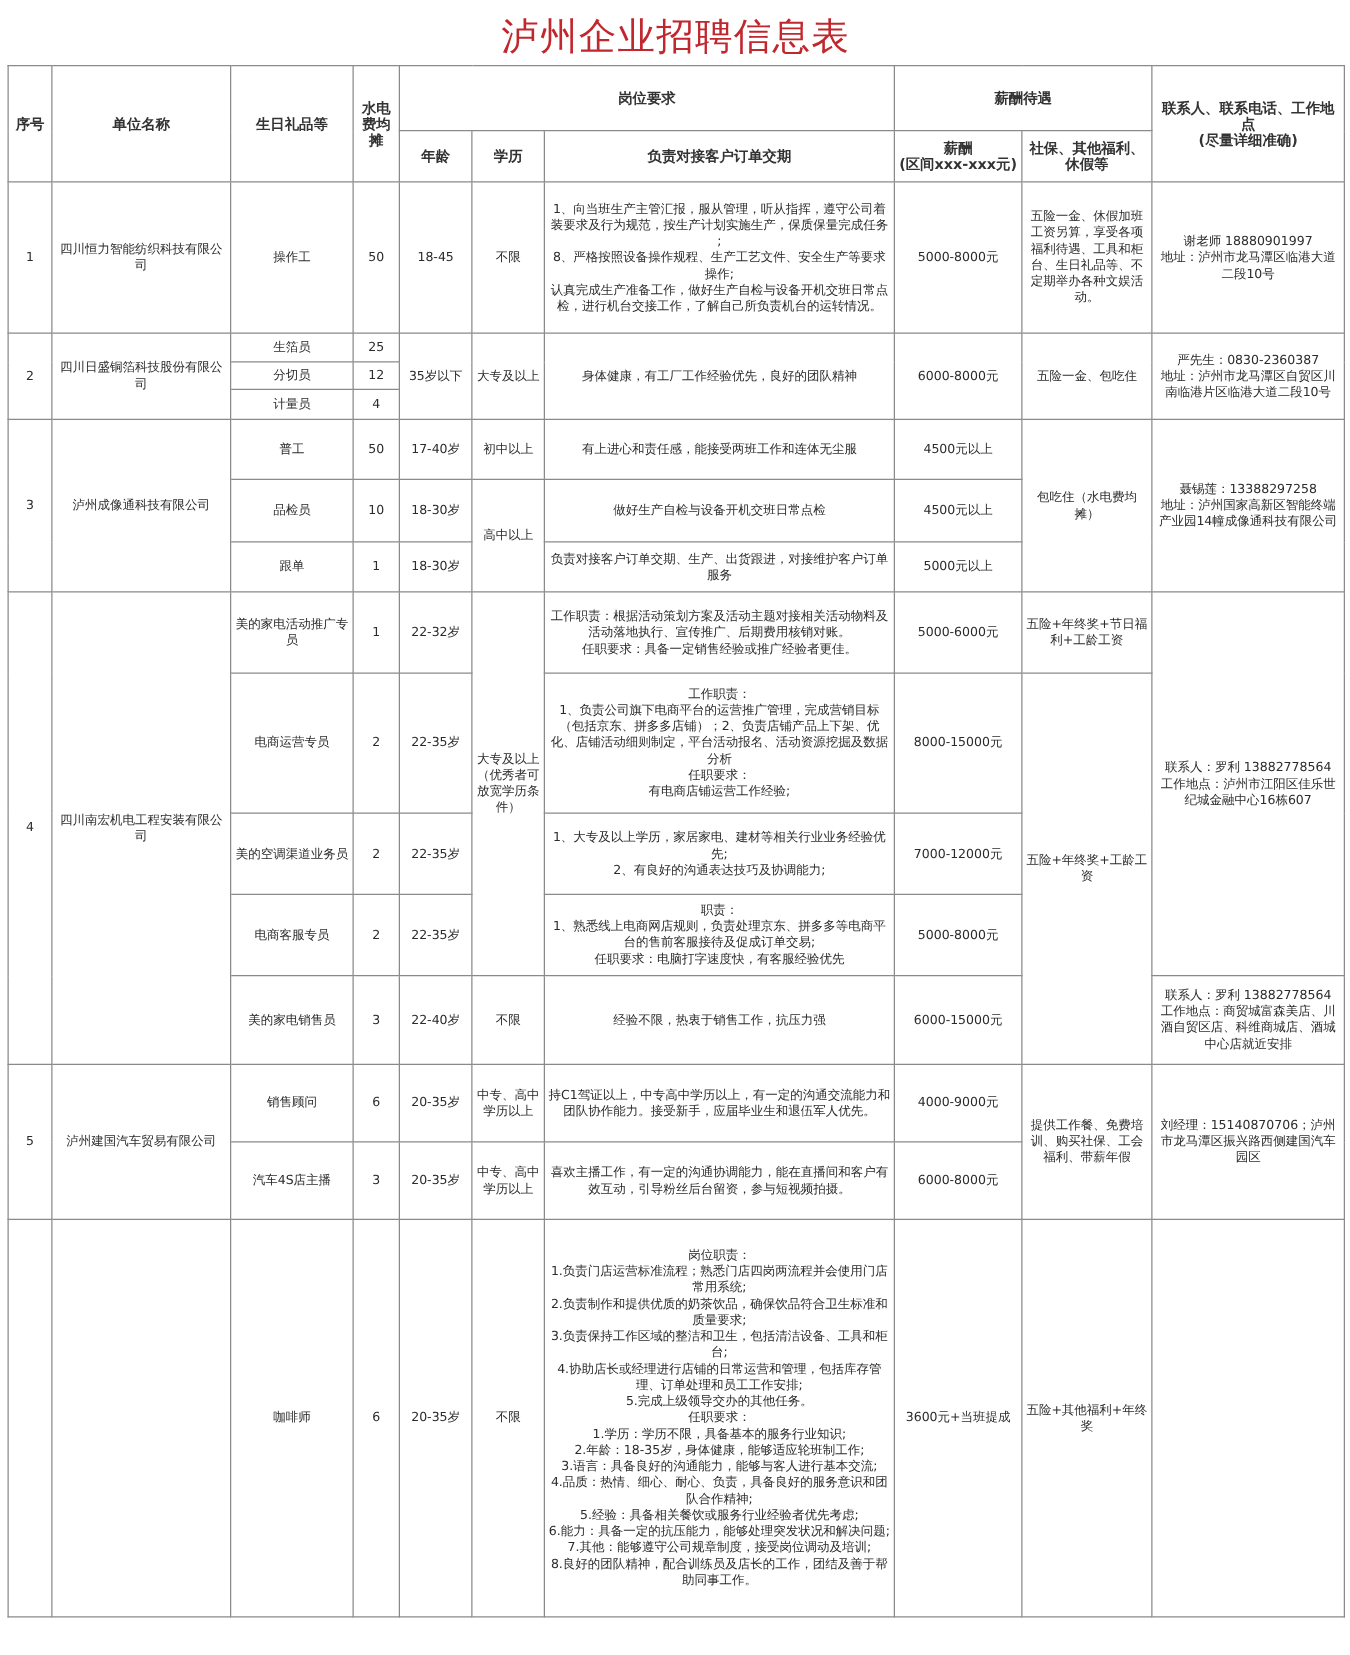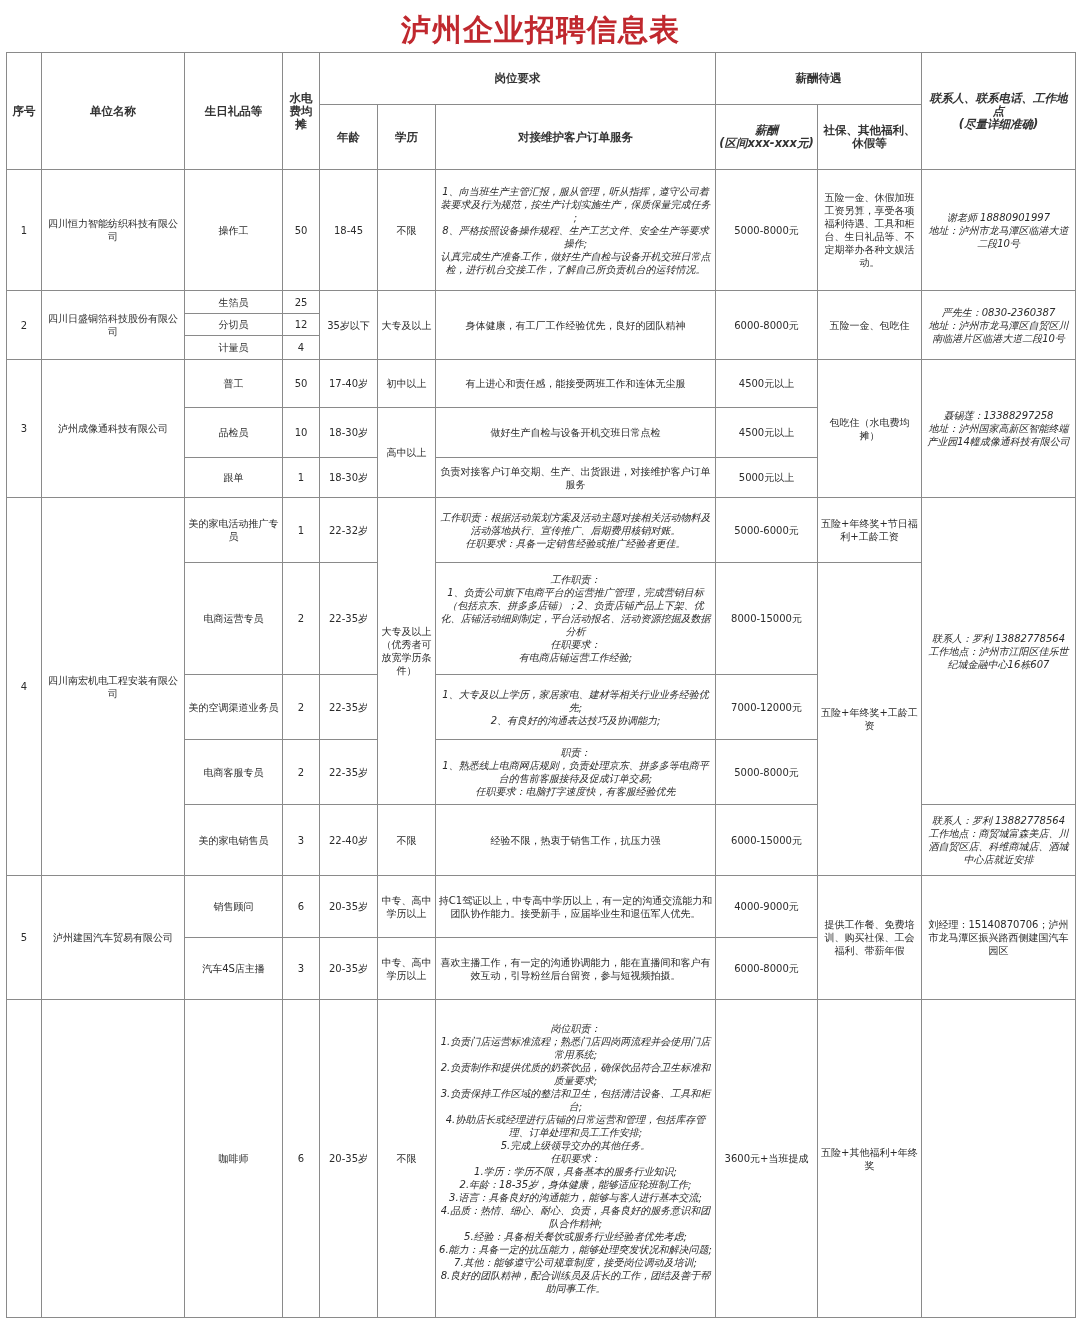--- a/index.html
+++ b/index.html
@@ -1,28 +1,28 @@
 <!DOCTYPE html>
 <html><head>
 <meta charset="utf-8">
 <style>
   html, body { margin: 0; padding: 0; background: #ffffff; }
   body { width: 1080px; height: 1324px; overflow: hidden; position: relative;
          font-family: "DejaVu Sans", "Liberation Sans", sans-serif; color: #2b2b2b; }
   .title { position: absolute; left: 6px; top: 8px; width: 1069px; height: 44px;
            text-align: center; font-size: 30px; line-height: 44px; color: #c0282e;
-           letter-spacing: 1px; font-weight: bold; }
+           letter-spacing: 1px; }
   table.sheet { position: absolute; left: 6px; top: 52px; border-collapse: collapse;
                 table-layout: fixed; width: 1069px; }
   table.sheet td, table.sheet th { border: 1px solid #8a8a8a; padding: 0 2px;
         font-size: 10px; line-height: 13px; text-align: center; vertical-align: middle;
         font-weight: normal; overflow: hidden; word-break: break-all; }
   table.sheet th { font-size: 11.5px; font-weight: bold; color: #333; }
   td.left { text-align: left; }
-  .pre { white-space: pre-line; font-style: italic; }
+  .pre { white-space: pre-line; }
 </style>
 </head>
 <body>
 
 <div class="title">泸州企业招聘信息表</div>
 
 <table class="sheet">
   <colgroup>
     <col style="width:35px">
       <col style="width:143px">
@@ -40,24 +40,24 @@
       <tr style="height:52px">
     <th rowspan="2">序号</th>
     <th rowspan="2">单位名称</th>
     <th rowspan="2">生日礼品等</th>
     <th rowspan="2">水电费均摊</th>
     <th colspan="3">岗位要求</th>
     <th colspan="2">薪酬待遇</th>
     <th rowspan="2" class="pre">联系人、联系电话、工作地点
 (尽量详细准确)</th>
   </tr>
-  <tr style="height:65px">
+  <tr style="height:41px">
     <th>年龄</th>
     <th>学历</th>
-    <th>对接维护客户订单服务</th>
+    <th>负责对接客户订单交期</th>
     <th class="pre">薪酬
 (区间xxx-xxx元)</th>
     <th>社保、其他福利、休假等</th>
   </tr>
 
   <tr style="height:121px">
     <td>1</td>
     <td>四川恒力智能纺织科技有限公司</td>
     <td>操作工</td>
     <td>50</td>

